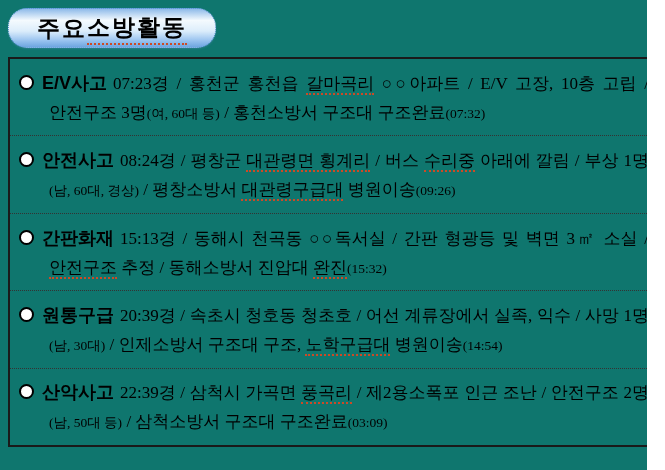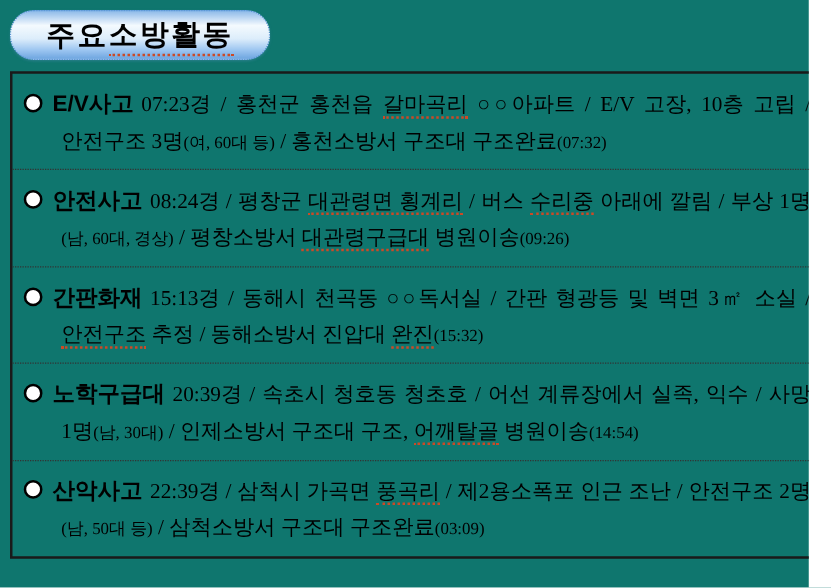--- a/index.html
+++ b/index.html
@@ -85,20 +85,20 @@
       <div class="row">
         <p class="entry-text"><span class="bullet"></span><span class="category">E/V사고</span><span>07:23경  /  홍천군 홍천읍 </span><span class="seg-u">갈마곡리</span><span> ○○아파트 / E/V 고장, 10층 고립  /  안전구조 3명</span><span class="seg-s">(여, 60대 등)</span><span>  /  홍천소방서 구조대 구조완료</span><span class="seg-s">(07:32)</span></p>
       </div>
       <div class="row">
         <p class="entry-text"><span class="bullet"></span><span class="category">안전사고</span><span>08:24경  /  평창군 </span><span class="seg-u">대관령면 횡계리</span><span>  /  버스 </span><span class="seg-u">수리중</span><span> 아래에 깔림  /  부상 1명</span><span class="seg-s">(남, 60대, 경상)</span><span>  /  평창소방서 </span><span class="seg-u">대관령구급대</span><span> 병원이송</span><span class="seg-s">(09:26)</span></p>
       </div>
       <div class="row">
         <p class="entry-text"><span class="bullet"></span><span class="category">간판화재</span><span>15:13경  /  동해시 천곡동 ○○독서실  /  간판 형광등 및 벽면 3㎡ 소실  /  </span><span class="seg-u">안전구조</span><span> 추정  /  동해소방서 진압대 </span><span class="seg-u">완진</span><span class="seg-s">(15:32)</span></p>
       </div>
       <div class="row">
-        <p class="entry-text"><span class="bullet"></span><span class="category">노학구급대</span><span>20:39경  /  속초시 청호동 청초호  /  어선 계류장에서 실족, 익수  /  사망 1명</span><span class="seg-s">(남, 30대)</span><span>  /  인제소방서 구조대 구조, </span><span class="seg-u">어깨탈골</span><span> 병원이송</span><span class="seg-s">(14:54)</span></p>
+        <p class="entry-text"><span class="bullet"></span><span class="category">원통구급</span><span>20:39경  /  속초시 청호동 청초호  /  어선 계류장에서 실족, 익수  /  사망 1명</span><span class="seg-s">(남, 30대)</span><span>  /  인제소방서 구조대 구조, </span><span class="seg-u">노학구급대</span><span> 병원이송</span><span class="seg-s">(14:54)</span></p>
       </div>
       <div class="row">
         <p class="entry-text"><span class="bullet"></span><span class="category">산악사고</span><span>22:39경  /  삼척시 가곡면 </span><span class="seg-u">풍곡리</span><span>  /  제2용소폭포 인근 조난  /  안전구조 2명</span><span class="seg-s">(남, 50대 등)</span><span>  /  삼척소방서 구조대 구조완료</span><span class="seg-s">(03:09)</span></p>
       </div>
     </div>
 
 </div>
 
 </body></html>

